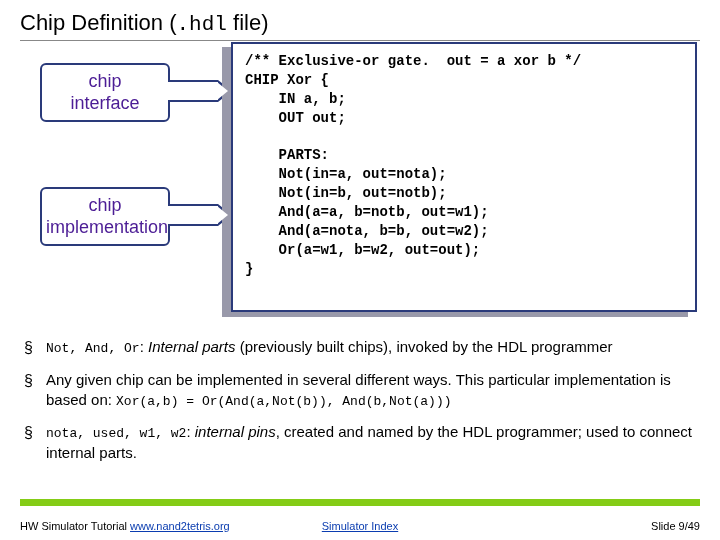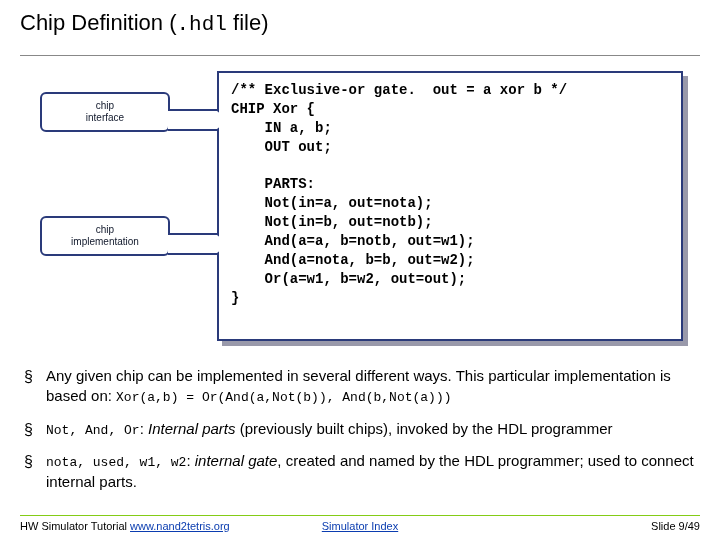--- a/index.html
+++ b/index.html
@@ -14,40 +14,39 @@
   .slide {
     width: 720px;
     height: 540px;
     padding: 10px 20px 10px 20px;
     position: relative;
   }
   .title {
     font-size: 22px;
     font-weight: normal;
     color: #000;
-    padding-bottom: 19px;
+    padding-bottom: 4px;
     border-bottom: 1px solid #888;
-    margin-bottom: 14px;
   }
   .title .mono { font-family: "Courier New", monospace; font-size: 21px; }
   .top-area {
     position: relative;
     height: 288px;
   }
   .codebox-shadow {
     position: absolute;
     left: 202px;
     top: 6px;
     width: 466px;
     height: 270px;
     background: #99a;
   }
   .codebox {
     position: absolute;
-    left: 197px;
+    left: 211px;
     top: 1px;
     width: 466px;
     height: 270px;
     background: #fff;
     border: 2px solid #2a3a7a;
     padding: 8px 12px;
     font-family: "Courier New", monospace;
     font-size: 14px;
     line-height: 1.35;
     white-space: pre;
@@ -56,23 +55,23 @@
   }
   .callout {
     position: absolute;
     left: 20px;
     width: 130px;
     background: #fff;
     border: 2px solid #2a3a7a;
     border-radius: 6px;
     padding: 6px 4px;
     text-align: center;
-    font-size: 10px;
+    font-size: 18px;
     line-height: 1.2;
-    color: #0f172a;
+    color: #4c1d95;
   }
   .callout1 { top: 22px; }
   .callout2 { top: 146px; }
   .pointer {
     position: absolute;
     left: 148px;
     width: 50px;
     height: 22px;
     border-top: 2px solid #2a3a7a;
     border-bottom: 2px solid #2a3a7a;
@@ -123,22 +122,22 @@
     font-size: 16px;
     color: #000;
   }
   .bullets li .mono { font-family: "Courier New", monospace; font-size: 13px; }
   .bullets li i { font-style: italic; }
   .footer {
     position: absolute;
     left: 20px;
     right: 20px;
     bottom: 8px;
-    border-top: 1px solid #84cc16;
-    padding-top: 4px;
+    border-top: 7px solid #84cc16;
+    padding-top: 14px;
     font-size: 11px;
     color: #000;
     display: flex;
     justify-content: space-between;
     text-align: center;
   }
   .footer .mid { position: absolute; left: 50%; transform: translateX(-50%); }
   .footer a { color: #0b3db0; text-decoration: underline; }
 </style>
 </head>
@@ -172,27 +171,27 @@
     Not(in=a, out=nota);
     Not(in=b, out=notb);
     And(a=a, b=notb, out=w1);
     And(a=nota, b=b, out=w2);
     Or(a=w1, b=w2, out=out);
 }</span></div>
   </div>
 
   <ul class="bullets">
     <li>
+      <span class="mono">Not, And, Or</span><span>: </span><i>Internal parts</i><span> (previously built chips), invoked by the HDL programmer</span>
+    </li>
+    <li>
       <span>Any given chip can be implemented in several different ways. This particular implementation is based on: </span><span class="mono">Xor(a,b) = Or(And(a,Not(b)), And(b,Not(a)))</span>
     </li>
     <li>
-      <span class="mono">Not, And, Or</span><span>: </span><i>Internal parts</i><span> (previously built chips), invoked by the HDL programmer</span>
-    </li>
-    <li>
-      <span class="mono">nota, used, w1, w2</span><span>: </span><i>internal gate</i><span>, created and named by the HDL programmer; used to connect internal parts.</span>
+      <span class="mono">nota, used, w1, w2</span><span>: </span><i>internal pins</i><span>, created and named by the HDL programmer; used to connect internal parts.</span>
     </li>
   </ul>
 
   <div class="footer">
     <span>
       <span>HW Simulator Tutorial </span><a href="#">www.nand2tetris.org</a>
     </span>
     <a href="#" class="mid">Simulator Index</a>
     <span>Slide 9/49</span>
   </div>

